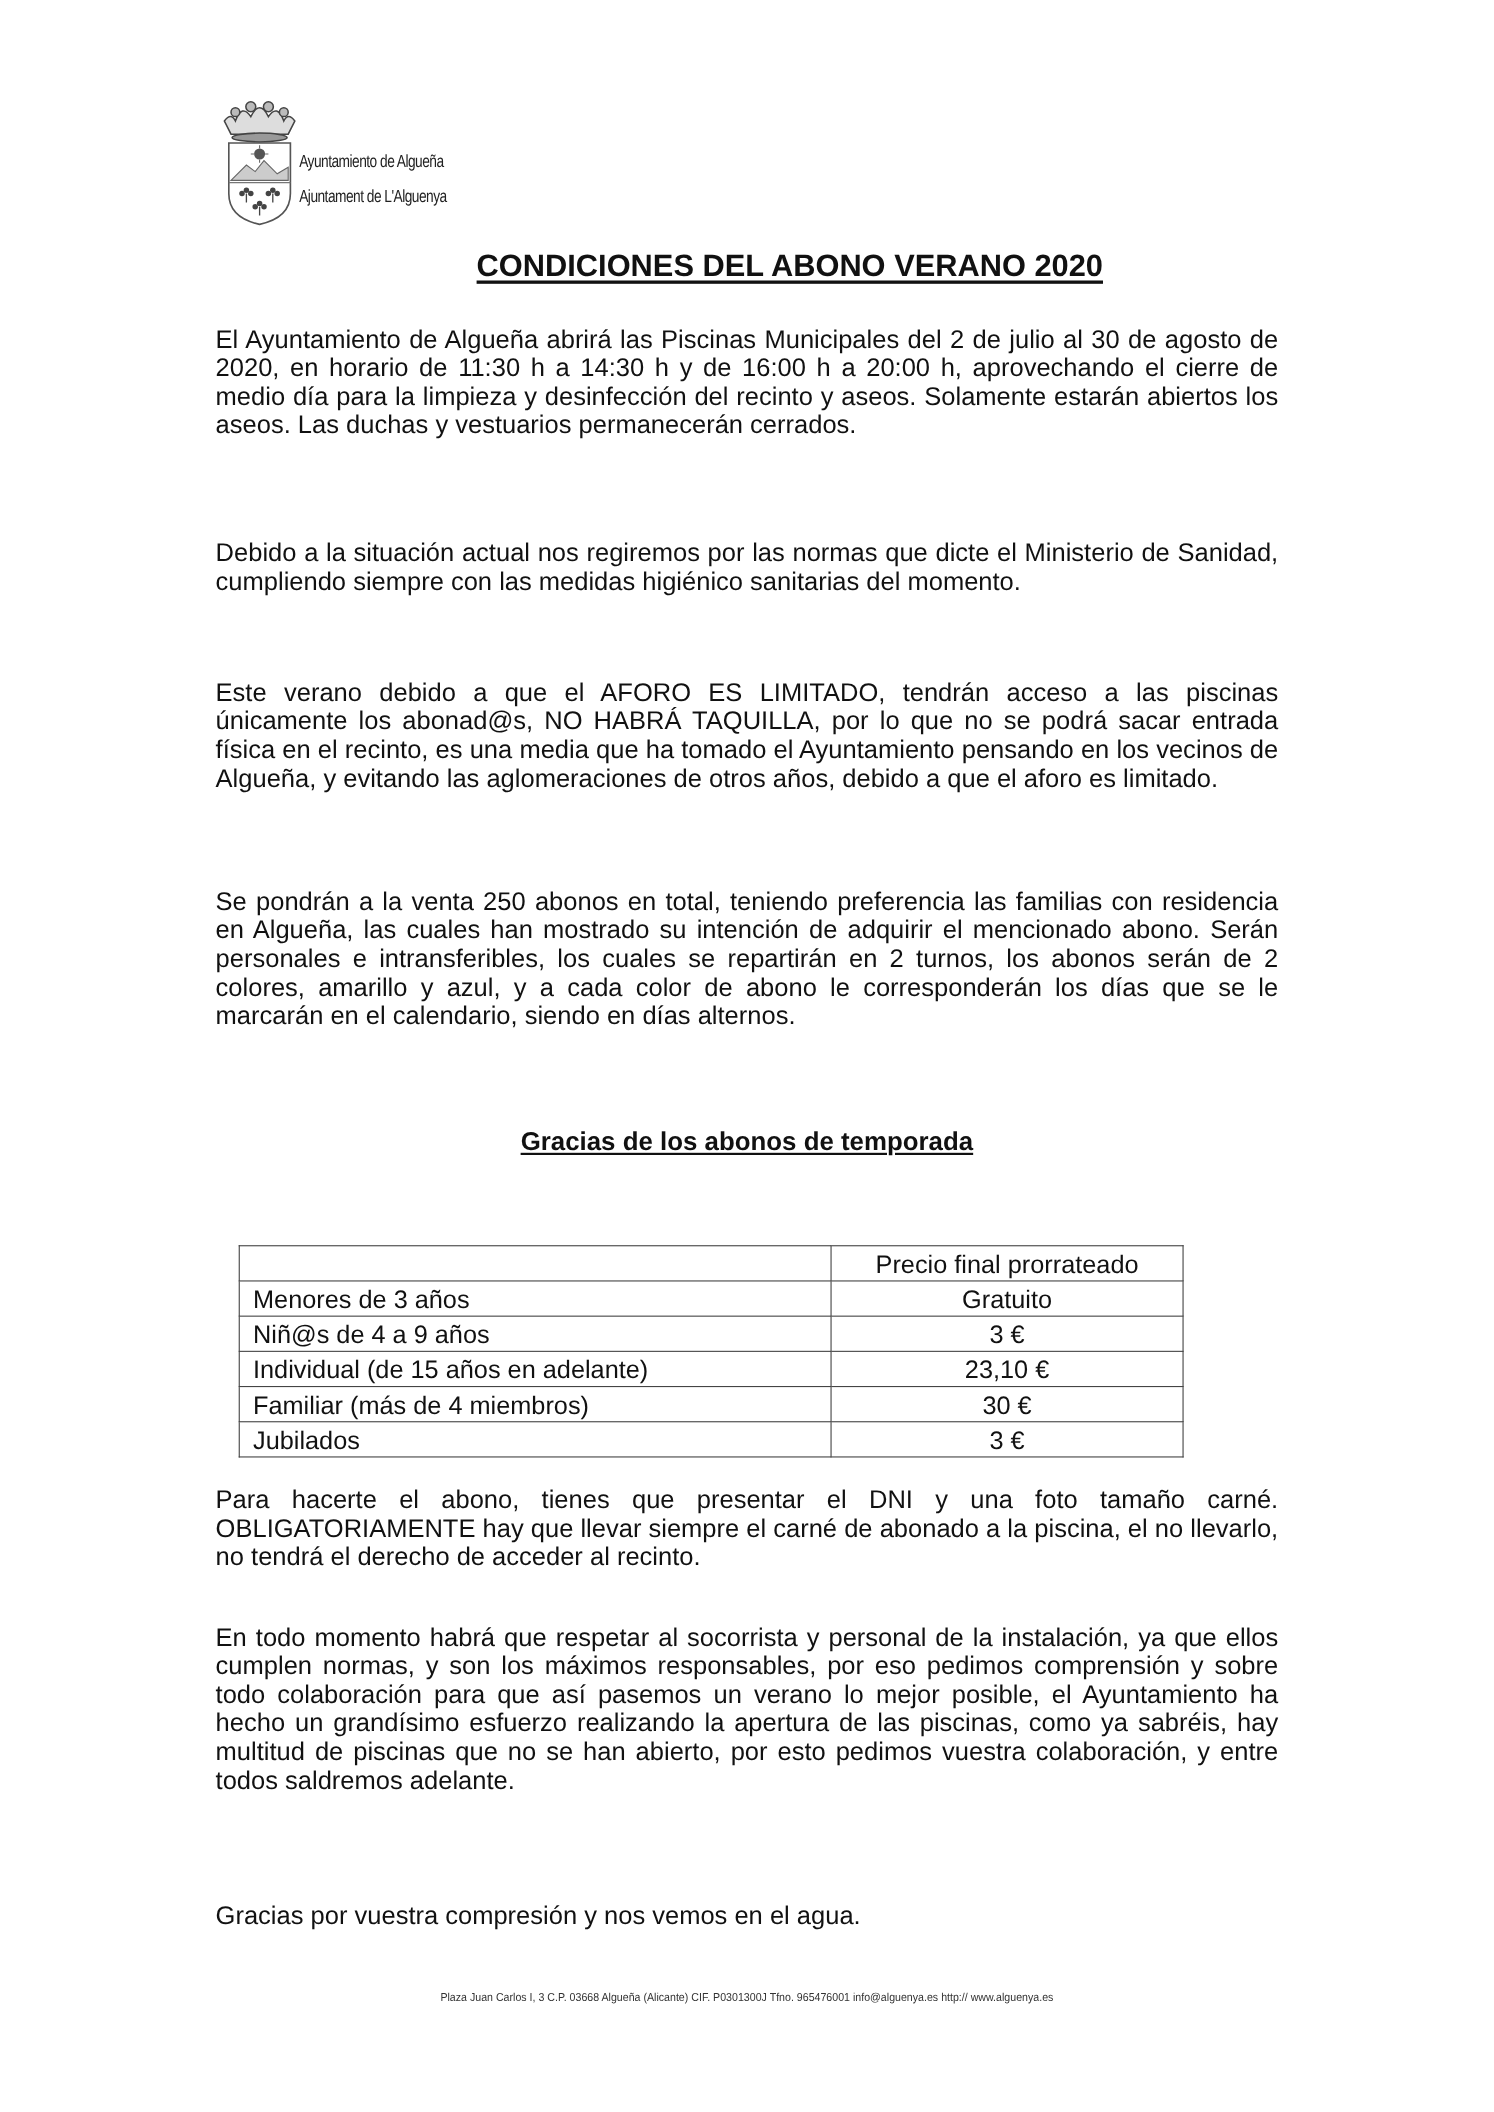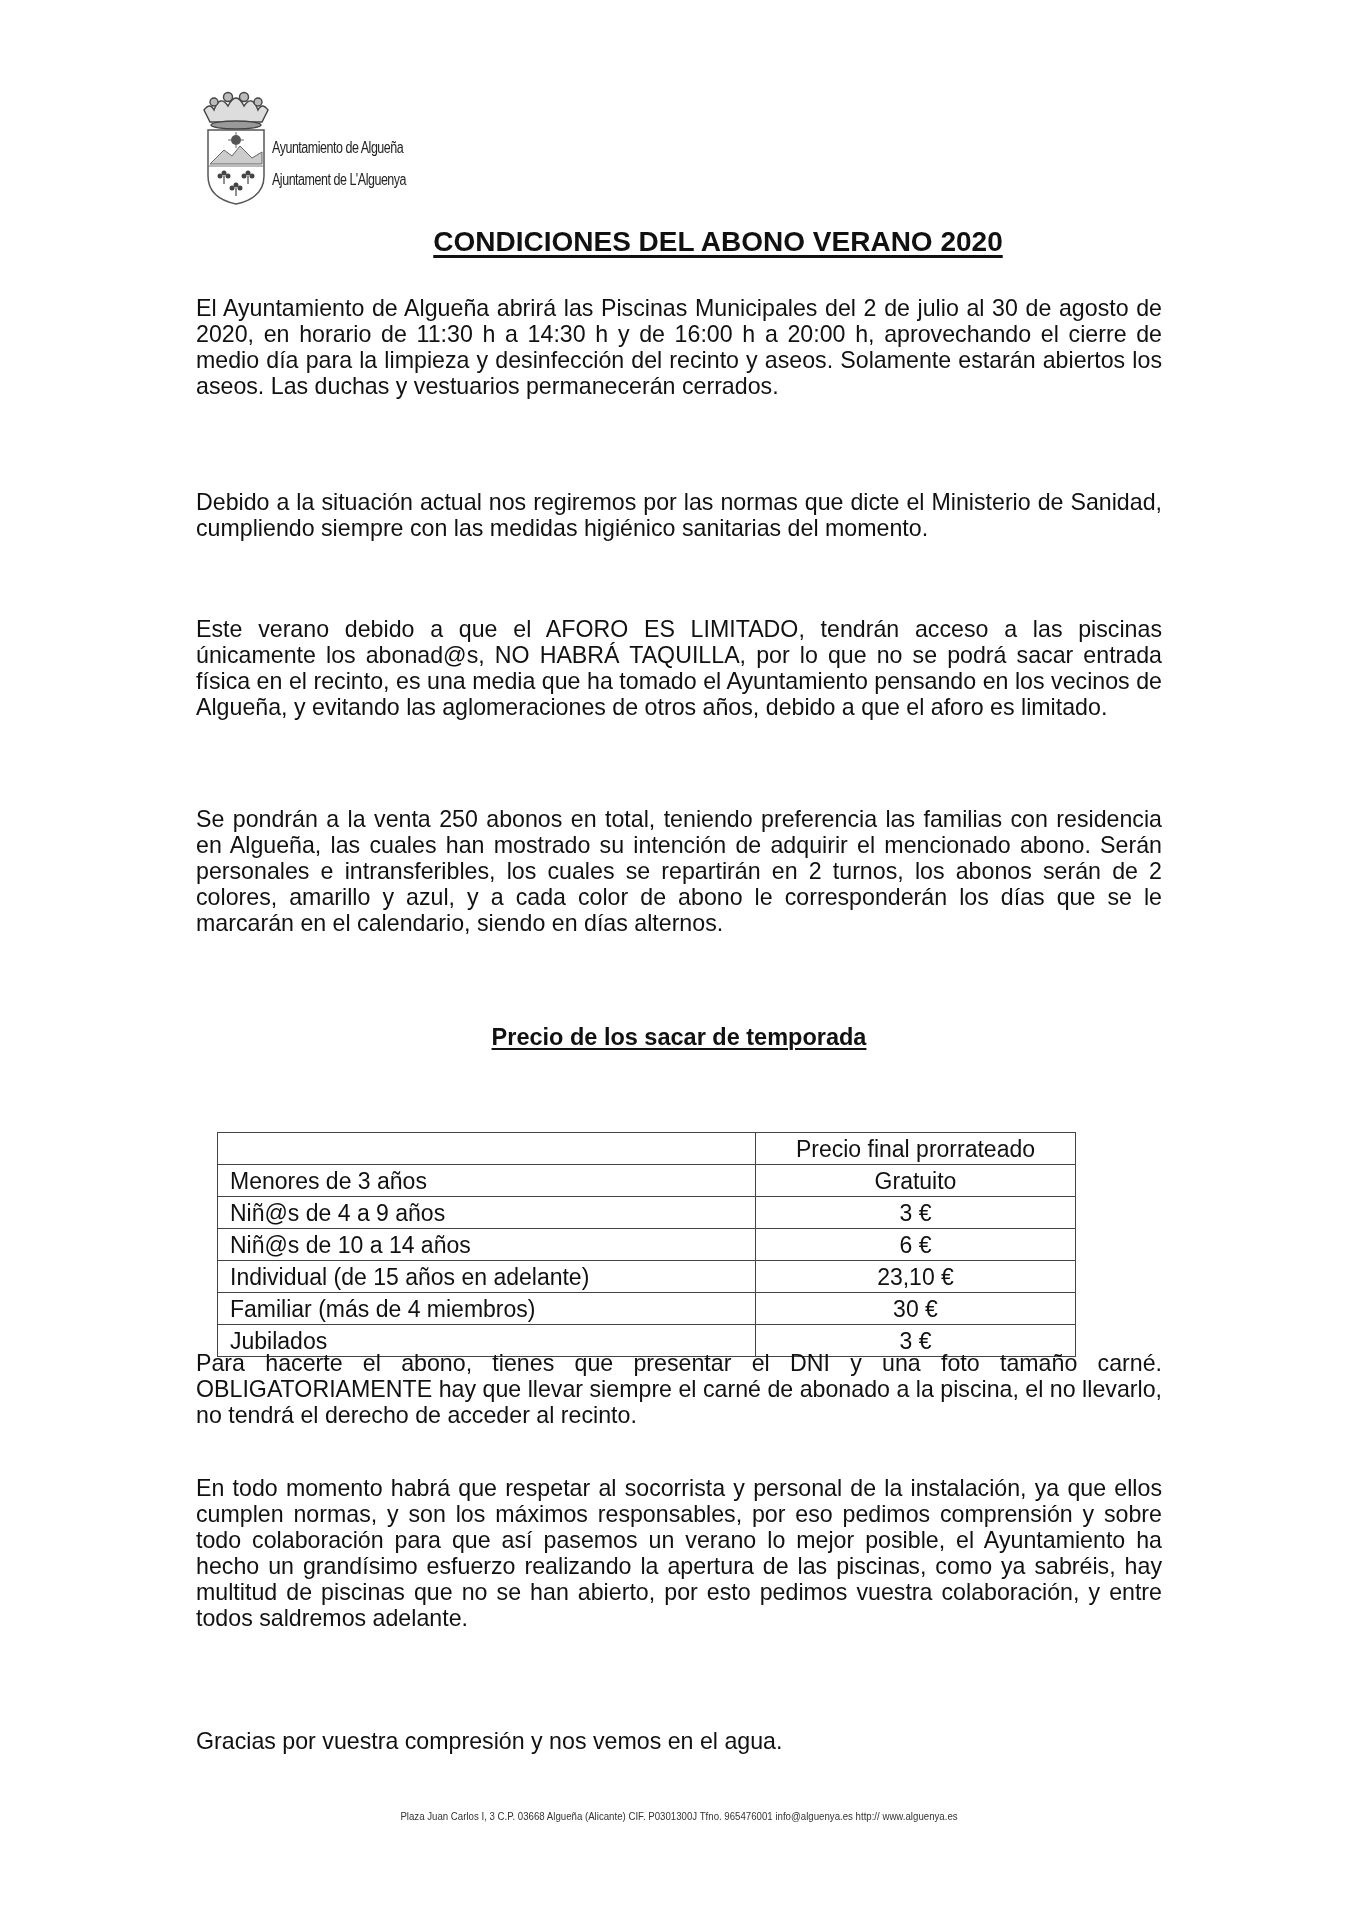--- a/index.html
+++ b/index.html
@@ -74,39 +74,35 @@
   <div class="logo-text l2">Ajuntament de L'Alguenya</div>
 </div>
 
 <h1 class="title">CONDICIONES DEL ABONO VERANO 2020</h1>
 
 <p class="para p1">El Ayuntamiento de Algueña abrirá las Piscinas Municipales del 2 de julio al 30 de agosto de 2020, en horario de 11:30 h a 14:30 h y de 16:00 h a 20:00 h, aprovechando el cierre de medio día para la limpieza y desinfección del recinto y aseos. Solamente estarán abiertos los aseos. Las duchas y vestuarios permanecerán cerrados.</p>
 <p class="para p2">Debido a la situación actual nos regiremos por las normas que dicte el Ministerio de Sanidad, cumpliendo siempre con las medidas higiénico sanitarias del momento.</p>
 <p class="para p3">Este verano debido a que el AFORO ES LIMITADO, tendrán acceso a las piscinas únicamente los abonad@s, NO HABRÁ TAQUILLA, por lo que no se podrá sacar entrada física en el recinto, es una media que ha tomado el Ayuntamiento pensando en los vecinos de Algueña, y evitando las aglomeraciones de otros años, debido a que el aforo es limitado.</p>
 <p class="para p4">Se pondrán a la venta 250 abonos en total, teniendo preferencia las familias con residencia en Algueña, las cuales han mostrado su intención de adquirir el mencionado abono. Serán personales e intransferibles, los cuales se repartirán en 2 turnos, los abonos serán de 2 colores, amarillo y azul, y a cada color de abono le corresponderán los días que se le marcarán en el calendario, siendo en días alternos.</p>
 
-<h2 class="subtitle">Precio de los sacar de temporada</h2>
+<h2 class="subtitle">Gracias de los abonos de temporada</h2>
 
 <table class="prices">
   <tbody>
     <tr>
       <td class="c1"></td>
       <td class="c2">Precio final prorrateado</td>
     </tr>
     <tr>
       <td class="c1">Menores de 3 años</td>
       <td class="c2">Gratuito</td>
     </tr>
     <tr>
       <td class="c1">Niñ@s de 4 a 9 años</td>
       <td class="c2">3 €</td>
-    </tr>
-    <tr>
-      <td class="c1">Niñ@s de 10 a 14 años</td>
-      <td class="c2">6 €</td>
     </tr>
     <tr>
       <td class="c1">Individual (de 15 años en adelante)</td>
       <td class="c2">23,10 €</td>
     </tr>
     <tr>
       <td class="c1">Familiar (más de 4 miembros)</td>
       <td class="c2">30 €</td>
     </tr>
     <tr>

